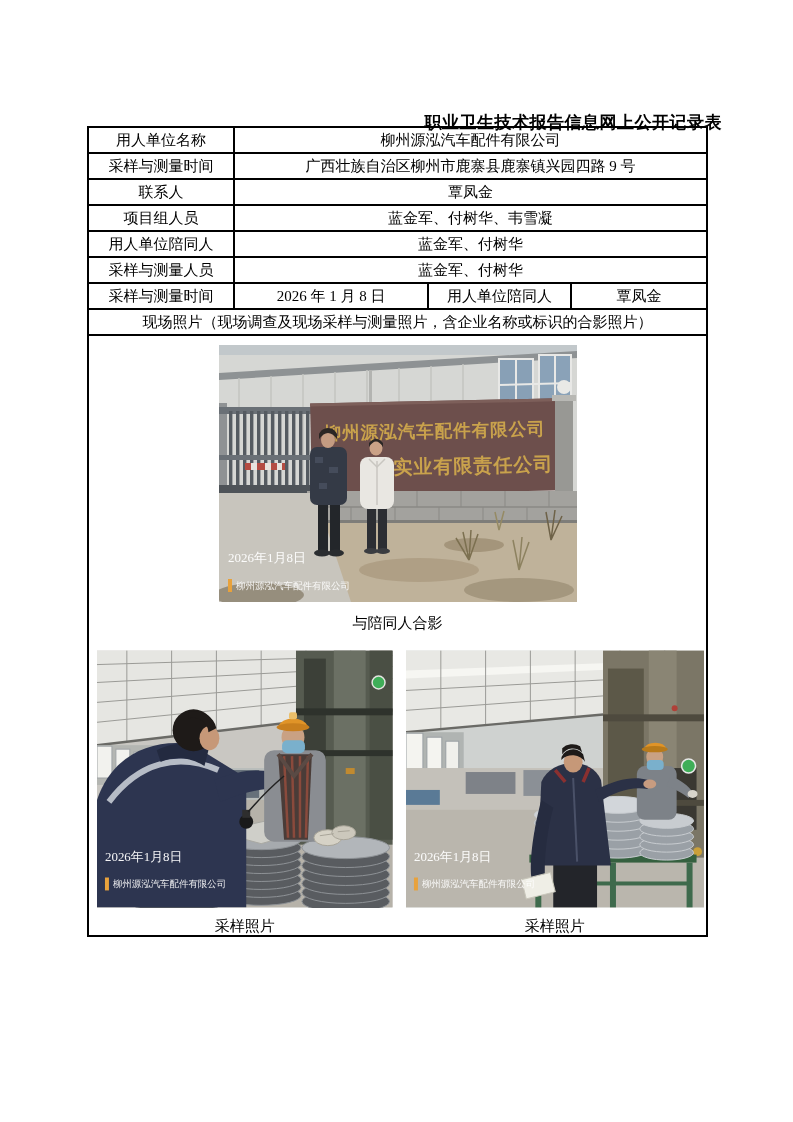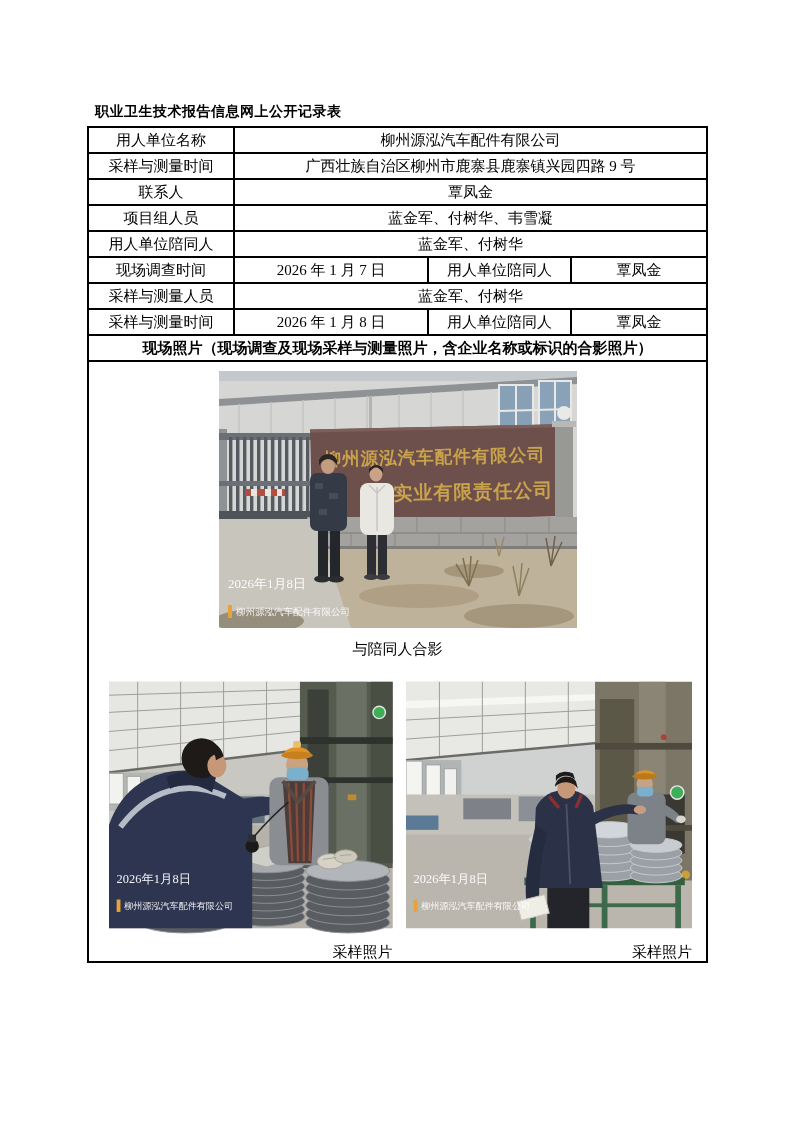--- a/index.html
+++ b/index.html
@@ -3,40 +3,40 @@
 <meta charset="utf-8">
 <style>
   html,body { margin:0; padding:0; }
   body {
     width:793px; height:1122px; background:#ffffff; color:#000;
     font-family:"Liberation Serif","DejaVu Serif",serif;
     position:relative; overflow:hidden;
   }
   .page { position:absolute; inset:0; }
   .doc-title {
-    position:absolute; top:95px; left:87px; width:619px; margin:8px;
-    text-align:left; font-size:14px; font-weight:bold; letter-spacing:.5px;
+    position:absolute; top:95px; left:87px; width:619px; margin:16px;
+    text-align:right; font-size:17px; font-weight:bold; letter-spacing:.5px;
   }
   table.record {
     position:absolute; top:126px; left:87px; width:619px;
     border-collapse:collapse; table-layout:fixed;
   }
   table.record td {
     border:2px solid #000; font-size:15px; text-align:center;
-    height:24px; padding:0 14px; line-height:1.2; white-space:nowrap; overflow:hidden;
+    height:24px; padding:0 2px; line-height:1.2; white-space:nowrap; overflow:hidden;
   }
-  td.photos-header { text-align:left; padding-left:5px;font-weight:bold; }
+  td.photos-header { text-align:left; padding-left:5px; }
   td.photos-cell { height:594px; padding:0; vertical-align:top; }
   .photo-stage { padding-top:9px; }
   .photo-group-wrap { display:flex; justify-content:center; }
   svg.photo { display:block; }
   .caption-group { height:48px; line-height:42px; text-align:center; font-size:15px; }
   .photo-pair { display:flex; padding-left:6px; gap:13px; }
   .caption-pair { display:flex; padding-left:6px; gap:13px; font-size:15px; }
-  .caption-pair .cap { text-align:right; padding-top:9px; }
+  .caption-pair .cap { text-align:center; padding-top:9px; }
   .cap-left { width:297px; }
   .cap-right { width:300px; }
   .wm-date { font-size:13px; fill:#ffffff; opacity:.95; }
   .wm-co { font-size:9.5px; fill:#ffffff; opacity:.9; }
   .sign-text { font-weight:bold; letter-spacing:1px; }
 </style>
 </head>
 <body>
 
 <div class="page">
@@ -63,26 +63,20 @@
       <td>联系人</td>
       <td colspan="3">覃凤金</td>
     </tr>
     <tr>
       <td>项目组人员</td>
       <td colspan="3">蓝金军、付树华、韦雪凝</td>
     </tr>
     <tr>
       <td>用人单位陪同人</td>
       <td colspan="3">蓝金军、付树华</td>
-    </tr>
-    <tr>
-      <td>现场调查时间</td>
-      <td>2026 年 1 月 7 日</td>
-      <td>用人单位陪同人</td>
-      <td>覃凤金</td>
     </tr>
     <tr>
       <td>采样与测量人员</td>
       <td colspan="3">蓝金军、付树华</td>
     </tr>
     <tr>
       <td>采样与测量时间</td>
       <td>2026 年 1 月 8 日</td>
       <td>用人单位陪同人</td>
       <td>覃凤金</td>

